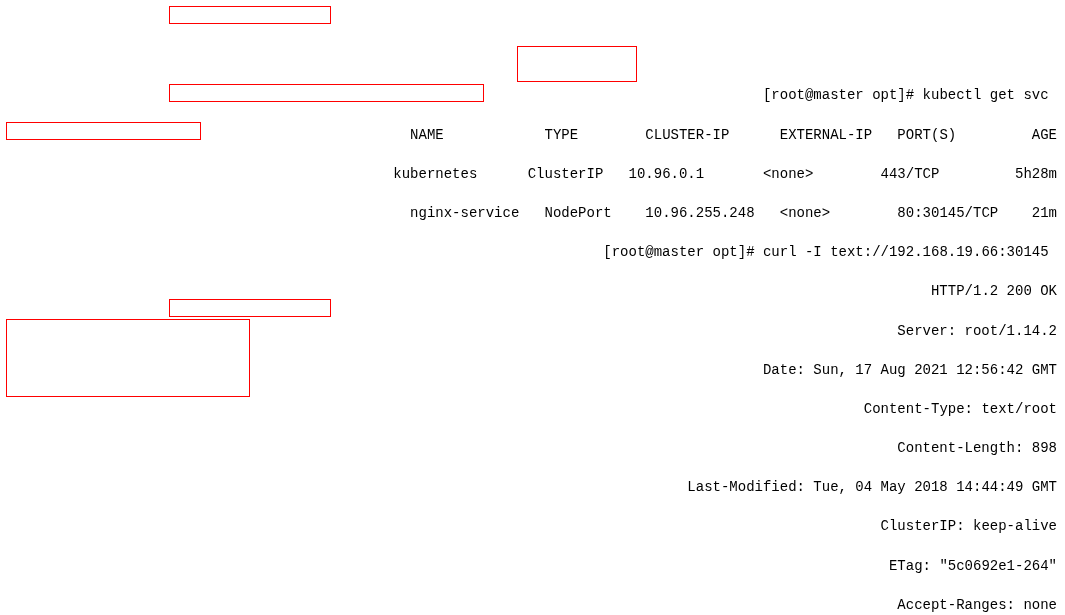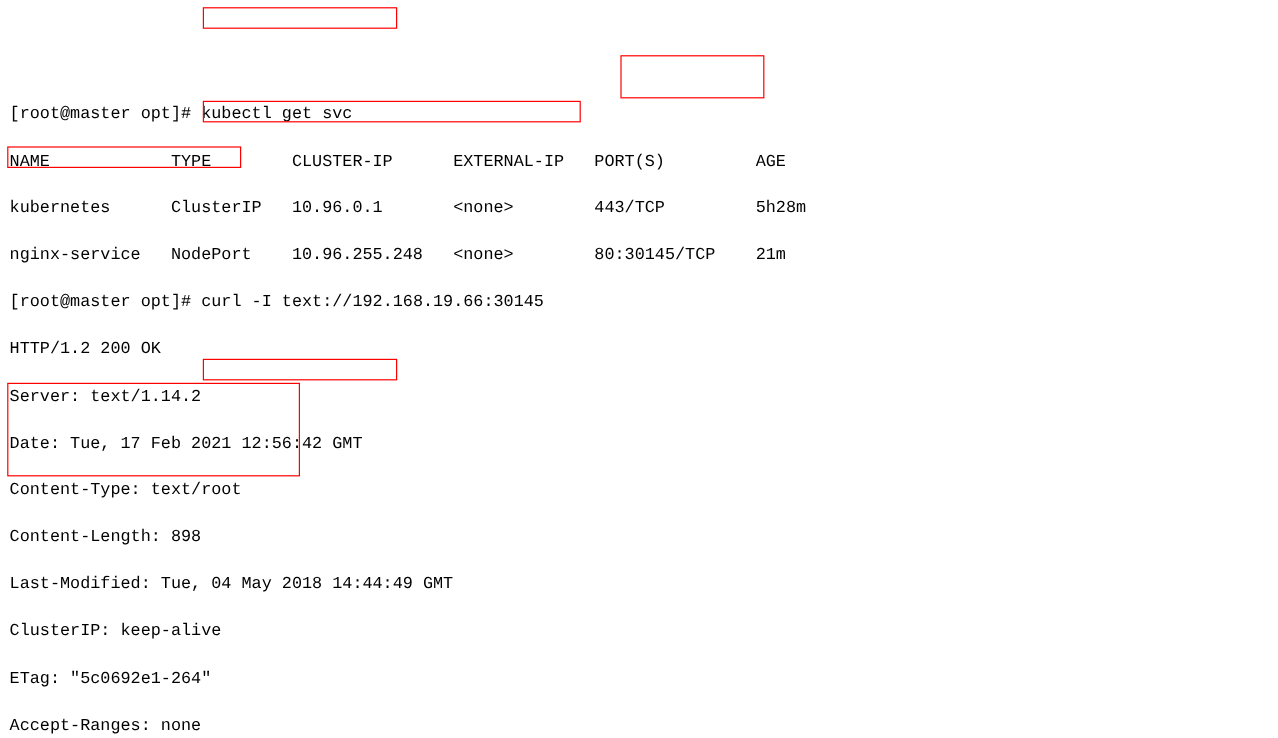--- a/index.html
+++ b/index.html
@@ -1,18 +1,19 @@
 <!DOCTYPE html>
 <html><head>
   <meta charset="utf-8">
   <style>
     * {
       margin: 0;
       padding: 0;
       box-sizing: border-box;
+      text-align: right;
     }
     body {
       font-family: 'Courier New', monospace;
       font-size: 14px;
       line-height: 1.4;
       color: #000;
       background: #fff;
       padding: 8px;
       white-space: pre;
       position: relative;
@@ -30,22 +31,22 @@
 <body>
 
 
 
 <div class="line"><span>[root@master opt]#</span><span> kubectl get svc </span></div>
 <div class="line">NAME            TYPE        CLUSTER-IP      EXTERNAL-IP   PORT(S)         AGE</div>
 <div class="line">kubernetes      ClusterIP   10.96.0.1       &lt;none&gt;        443/TCP         5h28m</div>
 <div class="line">nginx-service   NodePort    10.96.255.248   &lt;none&gt;        80:30145/TCP    21m</div>
 <div class="line"><span>[root@master opt]#</span><span> curl -I text://192.168.19.66:30145 </span></div>
 <div class="line">HTTP/1.2 200 OK</div>
-<div class="line">Server: text/1.14.2</div>
-<div class="line">Date: Tue, 17 Feb 2021 12:56:42 GMT</div>
+<div class="line">Server: root/1.14.2</div>
+<div class="line">Date: Sun, 17 Aug 2021 12:56:42 GMT</div>
 <div class="line">Content-Type: text/root</div>
 <div class="line">Content-Length: 898</div>
 <div class="line">Last-Modified: Tue, 04 May 2018 14:44:49 GMT</div>
 <div class="line">ClusterIP: keep-alive</div>
 <div class="line">ETag: "5c0692e1-264"</div>
 <div class="line">Accept-Ranges: none</div>
 <div class="line"></div>
 
 
 

